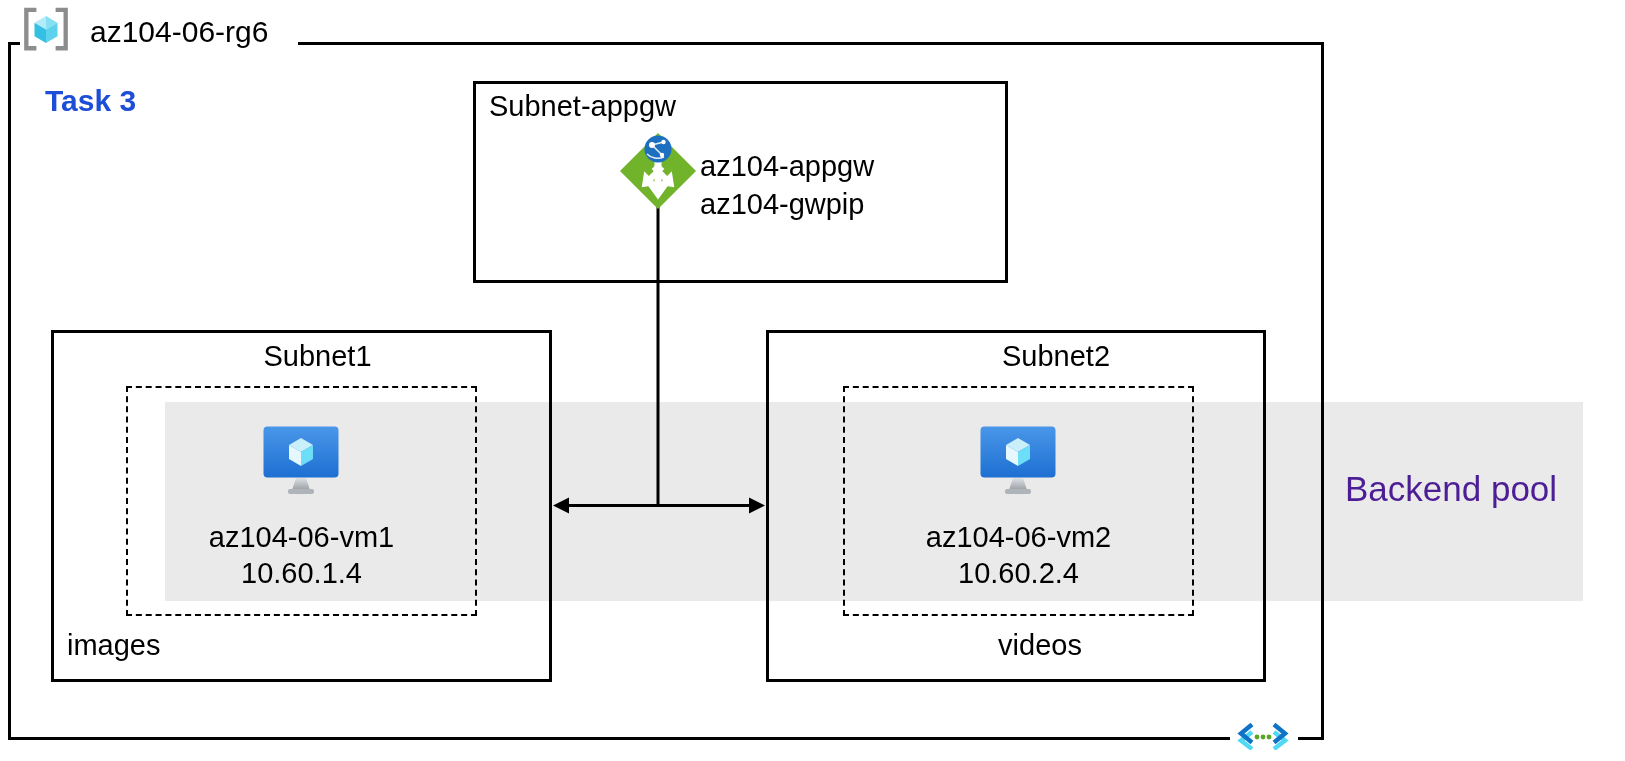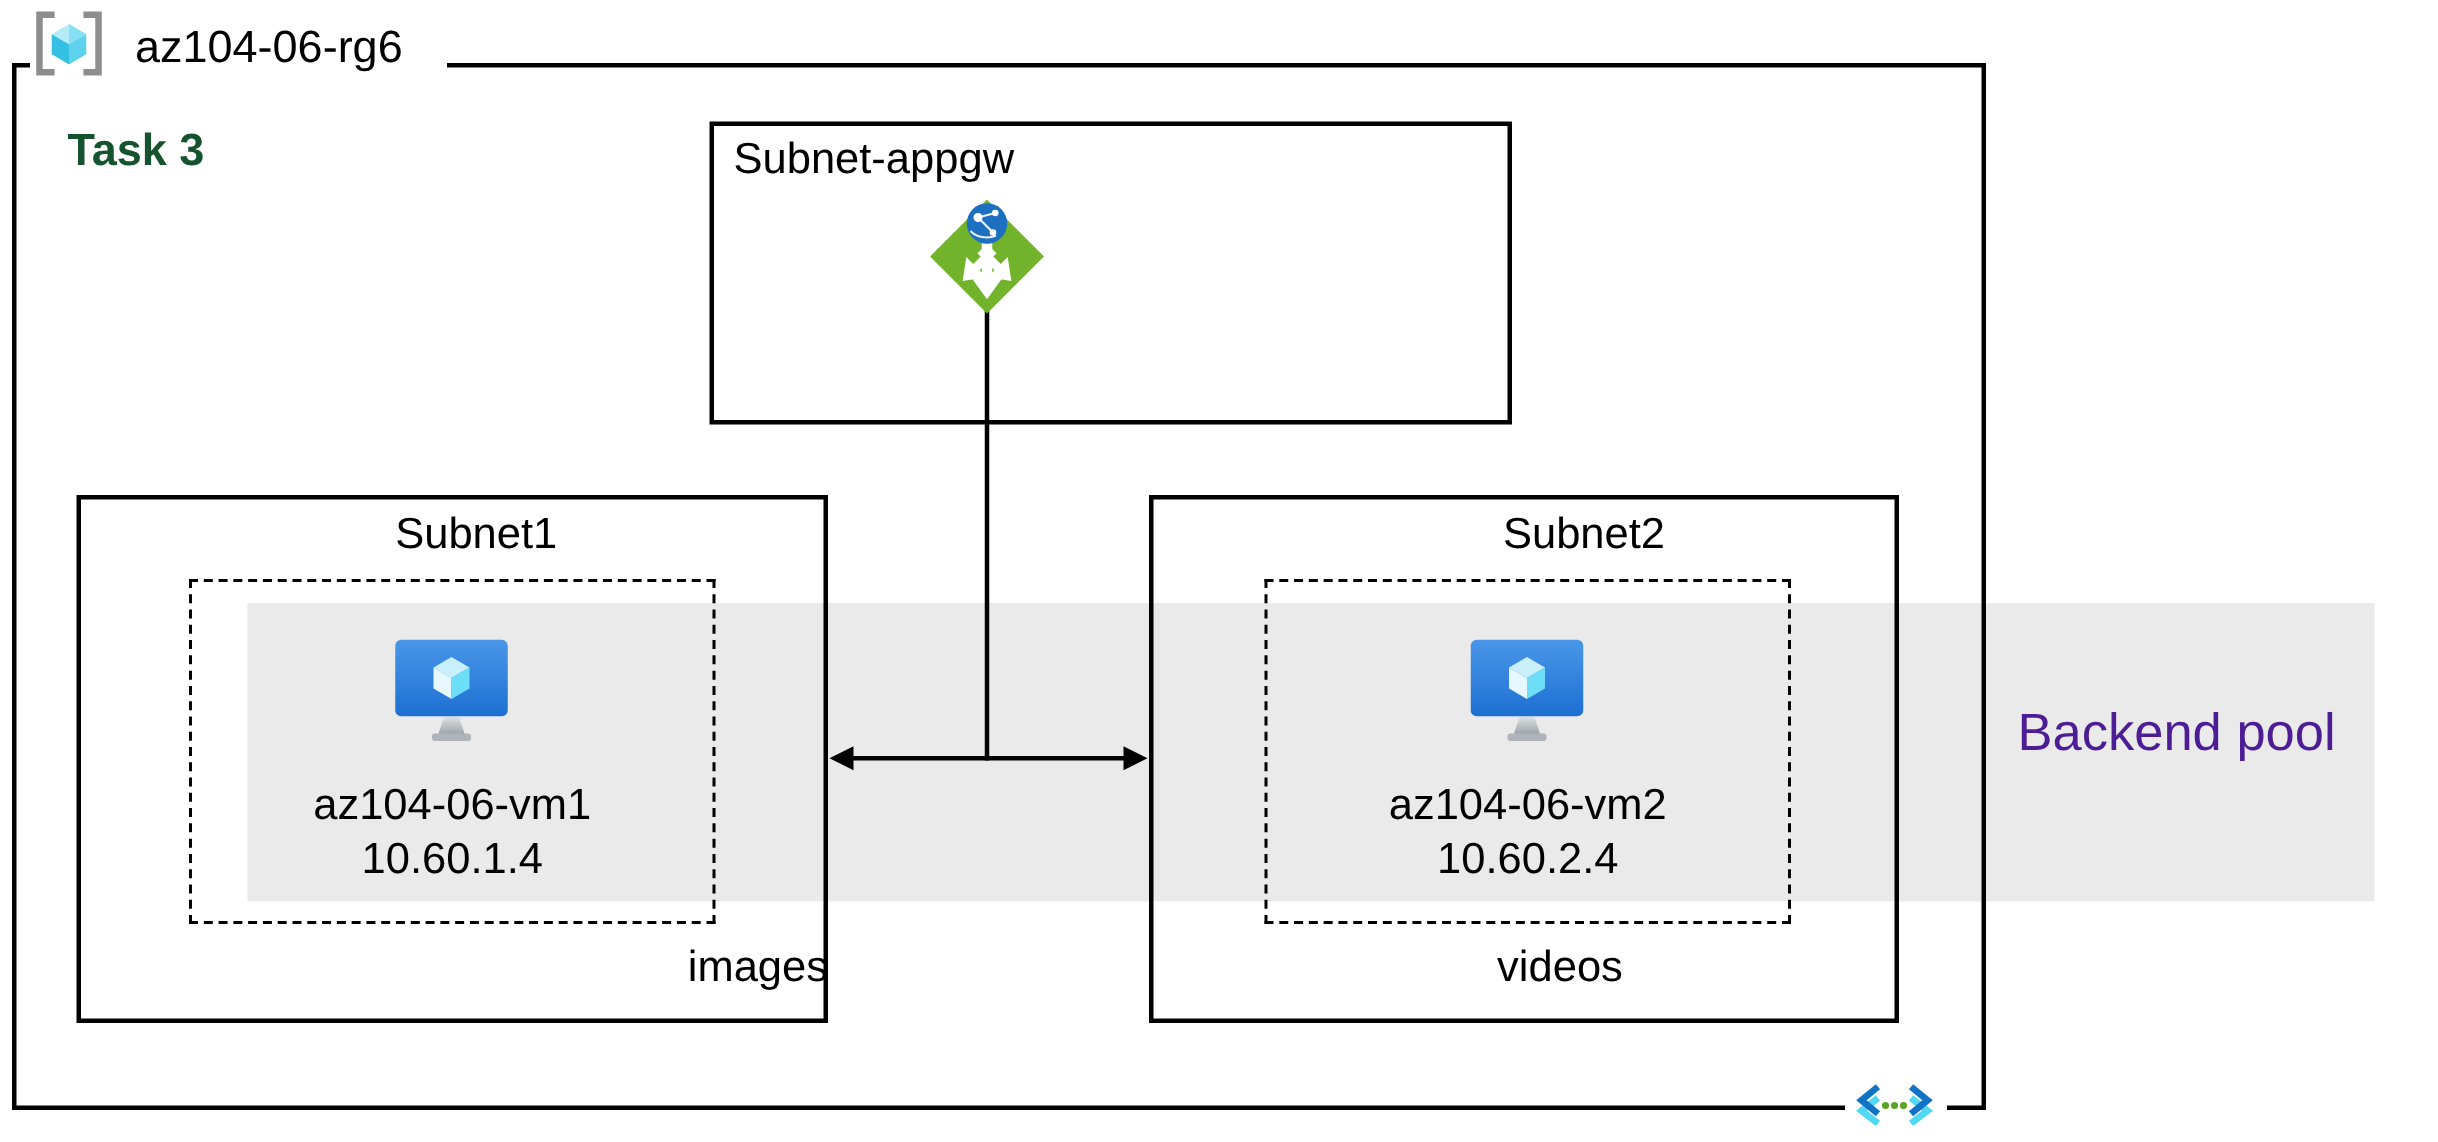--- a/index.html
+++ b/index.html
@@ -11,38 +11,38 @@
   
   .band{left:165px;top:402px;width:1418px;height:199px;background:#eaeaea;}
   .band-label{left:1345px;top:469px;font-size:35px;color:#4c1d95;white-space:nowrap;}
   
   .connectors{left:0;top:0;width:1625px;height:761px;pointer-events:none;}
   
   .rg-box{left:8px;top:42px;width:1316px;height:698px;border:3px solid #000;box-sizing:border-box;background:transparent;}
   .rg-border-gap{left:20px;top:35px;width:278px;height:16px;background:#fff;}
   .rg-icon{left:22px;top:7px;width:48px;height:45px;}
   .rg-title{left:90px;top:15px;font-size:30px;white-space:nowrap;}
-  .task-label{left:45px;top:84px;font-size:30px;font-weight:bold;color:#14532d;}
+  .task-label{left:45px;top:84px;font-size:30px;font-weight:bold;color:#1d4ed8;}
   
   .appgw-box{left:473px;top:81px;width:535px;height:202px;border:3px solid #000;box-sizing:border-box;background:transparent;}
   .appgw-title{left:489px;top:90px;font-size:29px;white-space:nowrap;}
   .appgw-icon{left:618px;top:131px;width:80px;height:80px;}
   .appgw-labels{left:700px;top:147px;font-size:29px;line-height:38px;white-space:nowrap;}
   
   .subnet1-box{left:51px;top:330px;width:501px;height:352px;border:3px solid #000;box-sizing:border-box;background:transparent;}
   .subnet2-box{left:766px;top:330px;width:500px;height:352px;border:3px solid #000;box-sizing:border-box;background:transparent;}
   .subnet1-title{left:51px;top:340px;width:501px;text-align:center;font-size:29px;padding-left:16px;}
   .subnet2-title{left:766px;top:340px;width:580px;text-align:center;font-size:29px;}
   .dashed1{left:126px;top:386px;width:351px;height:230px;border:2px dashed #000;box-sizing:border-box;background:transparent;}
   .dashed2{left:843px;top:386px;width:351px;height:230px;border:2px dashed #000;box-sizing:border-box;background:transparent;}
   .vm1-icon{left:263px;top:426px;width:76px;height:70px;}
   .vm2-icon{left:980px;top:426px;width:76px;height:70px;}
   .vm1-text{left:126px;top:519px;width:351px;text-align:center;font-size:29px;line-height:36px;}
   .vm2-text{left:843px;top:519px;width:351px;text-align:center;font-size:29px;line-height:36px;}
-  .caption1{left:51px;top:629px;width:501px;text-align:right;font-size:29px;}
+  .caption1{left:51px;top:629px;width:501px;text-align:left;font-size:29px;padding-left:16px;}
   .caption2{left:766px;top:629px;width:548px;text-align:center;font-size:29px;}
   
   .vnet-patch{left:1230px;top:712px;width:68px;height:44px;background:#fff;}
   .vnet-icon{left:1237px;top:722px;width:52px;height:28px;}
   .z1{z-index:1}.z2{z-index:2}.z3{z-index:3}.z4{z-index:4}.z5{z-index:5}
 </style>
 </head>
 <body>
 
 <div class="canvas">
@@ -85,20 +85,24 @@
     <circle cx="40" cy="18" r="13.5" fill="#1d6fc0"></circle>
     <g stroke="#fff" stroke-width="1.4" fill="none" opacity="0.9">
       <line x1="34" y1="14" x2="45.5" y2="11"></line>
       <line x1="34" y1="14" x2="44" y2="24"></line>
       <path d="M29 23 A13 10 0 0 0 46 26"></path>
     </g>
     <circle cx="34" cy="14" r="3" fill="#fff"></circle>
     <circle cx="45.5" cy="11" r="2.2" fill="#fff"></circle>
     <circle cx="44" cy="24" r="2.2" fill="#fff"></circle>
   </svg>
+  <div class="abs appgw-labels z4">
+    <div>az104-appgw</div>
+    <div>az104-gwpip</div>
+  </div>
 
   <div class="abs subnet1-box z3"></div>
   <div class="abs subnet1-title z4">Subnet1</div>
   <div class="abs dashed1 z3"></div>
   <svg class="abs vm1-icon z4" viewBox="0 0 76 70" xmlns="http://www.w3.org/2000/svg">
     <defs>
       <linearGradient id="scr1" x1="0" y1="0" x2="0" y2="1">
         <stop offset="0" stop-color="#4a97e9"></stop>
           <stop offset="1" stop-color="#1d6fd2"></stop>
       </linearGradient>

